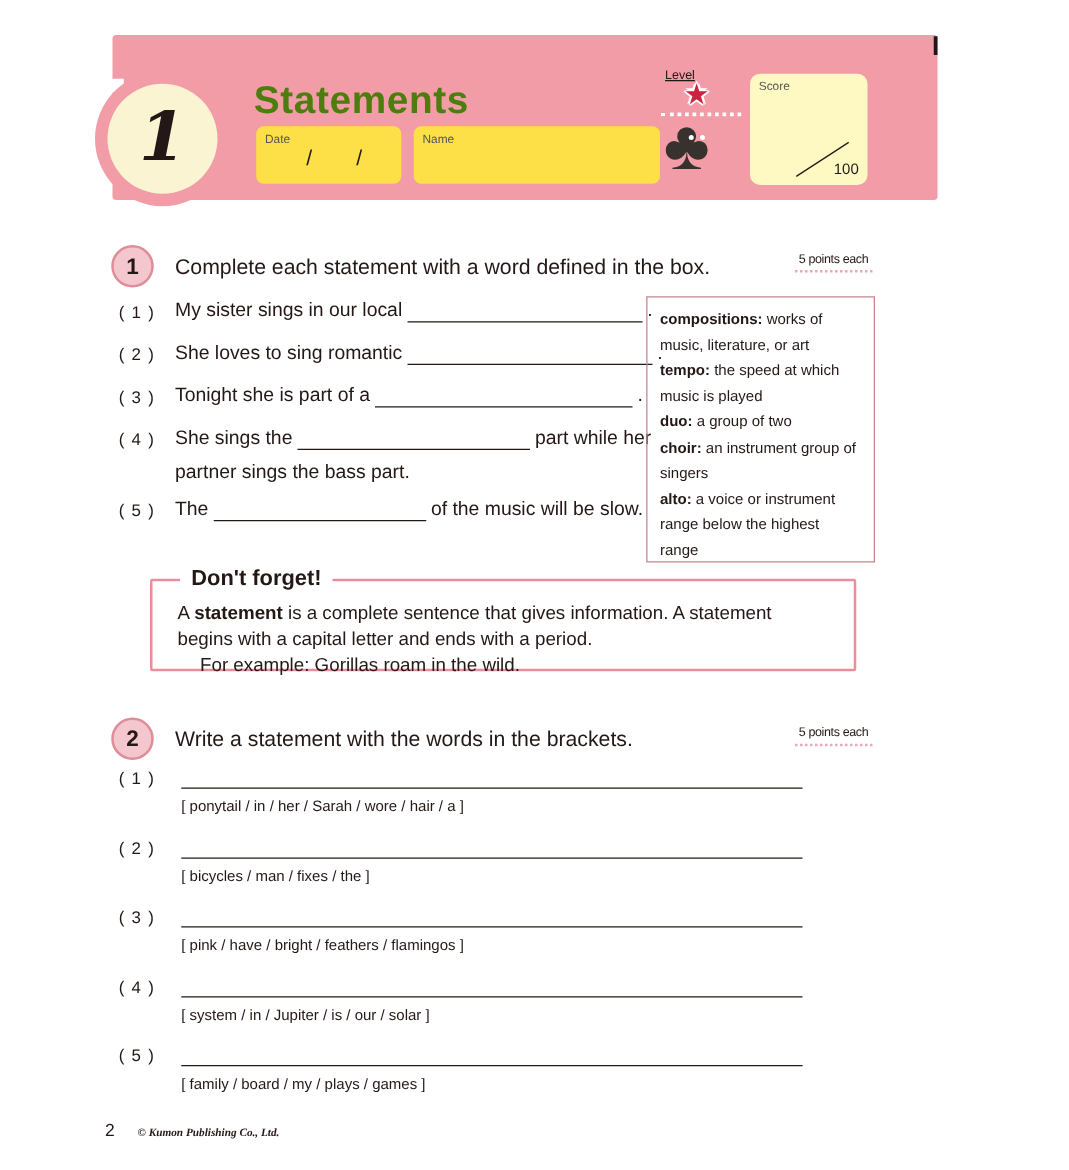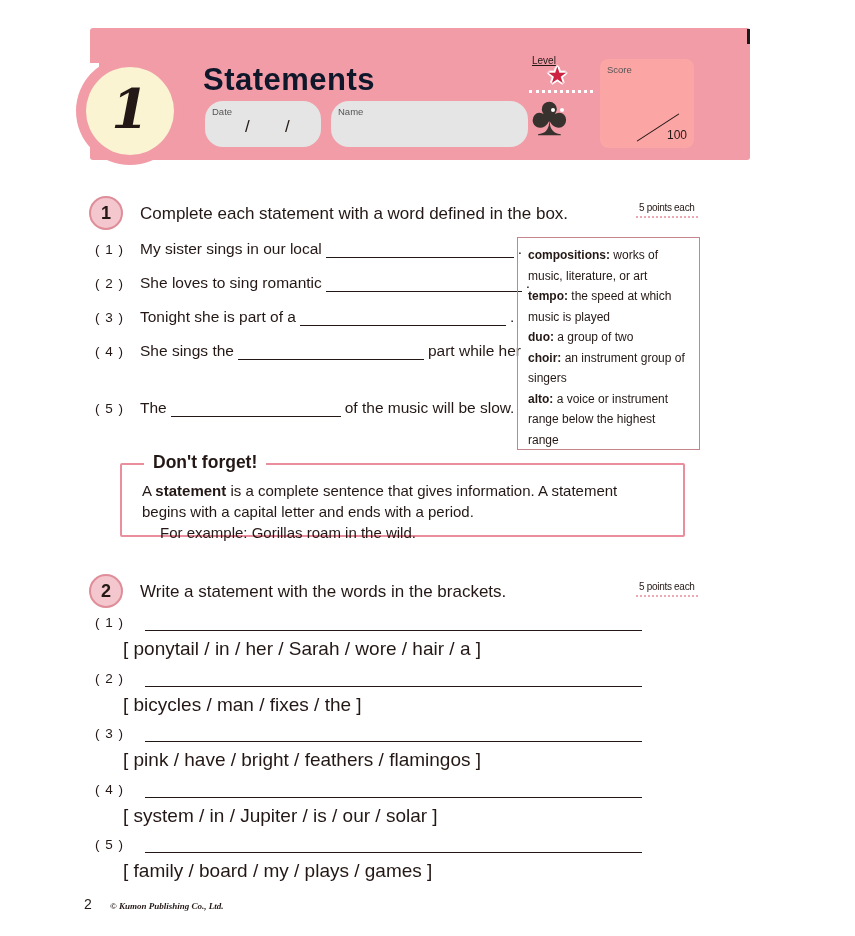--- a/index.html
+++ b/index.html
@@ -13,41 +13,41 @@
   .white-notch { position:absolute; left:88px; top:63px; width:11px; height:11px; background:#fff; }
 
   .lesson-circle { position:absolute; left:76px; top:57px; width:108px; height:108px;
                    border-radius:50%; background:#F19CA6; }
   .lesson-circle .inner { position:absolute; left:10px; top:10px; width:88px; height:88px;
                           border-radius:50%; background:#FAF4D2; display:flex; align-items:center; justify-content:center; }
   .lesson-number { font-family:"DejaVu Serif", serif; font-style:italic; font-weight:bold;
                    font-size:54px; color:#231815; transform:translateY(-2px); }
 
   .page-title { position:absolute; left:203px; top:62px; font-size:31px; font-weight:bold;
-                color:#0f172a; letter-spacing:0.5px; }
-
-  .field-box { position:absolute; background:#e5e5e5; border-radius:18px; }
+                color:#4d7c0f; letter-spacing:0.5px; }
+
+  .field-box { position:absolute; background:#fde047; border-radius:6px; }
   .date-box  { left:205px; top:101px; width:116px; height:46px; }
   .name-box  { left:331px; top:101px; width:197px; height:46px; }
   .field-label { position:absolute; left:7px; top:5px; font-size:9.5px; color:#555; }
   .slash { position:absolute; top:16px; font-size:17px; color:#231815; }
   .slash.s1 { left:40px; } .slash.s2 { left:80px; }
 
   .level-label { position:absolute; left:532px; top:55px; font-size:10px; color:#231815;text-decoration:underline; }
   .level-star { position:absolute; left:547px; top:62px; font-size:23px; color:#CE2340;
                 text-shadow:-2px 0 #fff, 2px 0 #fff, 0 -2px #fff, 0 2px #fff,
                             -1px -1px #fff, 1px 1px #fff, -1px 1px #fff, 1px -1px #fff; }
   .level-dots { position:absolute; left:529px; top:90px; width:64px; border-top:3px dotted #fff; }
 
   .club { position:absolute; left:531px; top:88px; font-size:56px; line-height:56px; color:#38322F; }
   .club-eye { position:absolute; width:4px; height:4px; border-radius:50%; background:#fff; }
   .club-eye.e1 { left:551px; top:108px; } .club-eye.e2 { left:560px; top:108px; }
 
   .score-box { position:absolute; left:600px; top:59px; width:94px; height:89px;
-               background:#fca5a5; border-radius:8px; }
+               background:#fef9c3; border-radius:8px; }
   .score-line { position:absolute; left:33px; top:68px; width:50px; border-top:1.5px solid #231815;
                 transform:rotate(-33deg); }
   .score-denom { position:absolute; right:7px; bottom:6px; font-size:12px; }
 
   
   .ex-badge { position:absolute; width:34px; height:34px; border-radius:50%;
               background:#F4C6CD; border:2px solid #DE8D99; display:flex; align-items:center;
               justify-content:center; font-weight:bold; font-size:18px; color:#231815; }
   .ex1-badge { left:89px; top:196px; }
   .ex2-badge { left:89px; top:574px; }
@@ -79,21 +79,21 @@
   .note-title { position:absolute; left:22px; top:-13px; background:#fff; padding:0 9px;
                 font-size:17.5px; font-weight:bold; color:#231815; }
   .note-body { padding:15px 22px 0 20px; font-size:15px; line-height:21px; }
   .note-example { margin-left:18px; }
 
   
   .q2-item { position:absolute; left:95px; width:550px; }
   .q2-top { display:flex; align-items:flex-end; }
   .writeline { display:inline-block; width:497px; height:19px; margin-left:10px;
                border-bottom:1.5px solid #231815; }
-  .bracket { margin-left:28px; margin-top:7px; font-size:19px; }
+  .bracket { margin-left:50px; margin-top:7px; font-size:12px; }
 
   
   .page-num { position:absolute; left:84px; top:896px; font-size:14px; }
   .copyright { position:absolute; left:110px; top:901px; font-size:9px;
                font-family:"Liberation Serif", serif; font-style:italic; font-weight:bold; }
 </style>
 </head>
 <body>
 
 <div class="sheet">
@@ -157,20 +157,21 @@
     <span class="qtext pre">Tonight she is part of a</span>
     <span class="blank bw2"></span>
     <span class="qtext post">.</span>
   </div>
   <div class="q-row" style="top:342px">
     <span class="qnum">( 4 )</span>
     <span class="qtext pre">She sings the</span>
     <span class="blank bw3"></span>
     <span class="qtext post">part while her</span>
   </div>
+  <div class="q-row-cont" style="top:369px">partner sings the bass part.</div>
   <div class="q-row" style="top:399px">
     <span class="qnum">( 5 )</span>
     <span class="qtext pre">The</span>
     <span class="blank bw4"></span>
     <span class="qtext post">of the music will be slow.</span>
   </div>
 
   <div class="def-box">
     <div><b>compositions:</b><span> works of music, literature, or art</span></div>
     <div><b>tempo:</b><span> the speed at which music is played</span></div>

